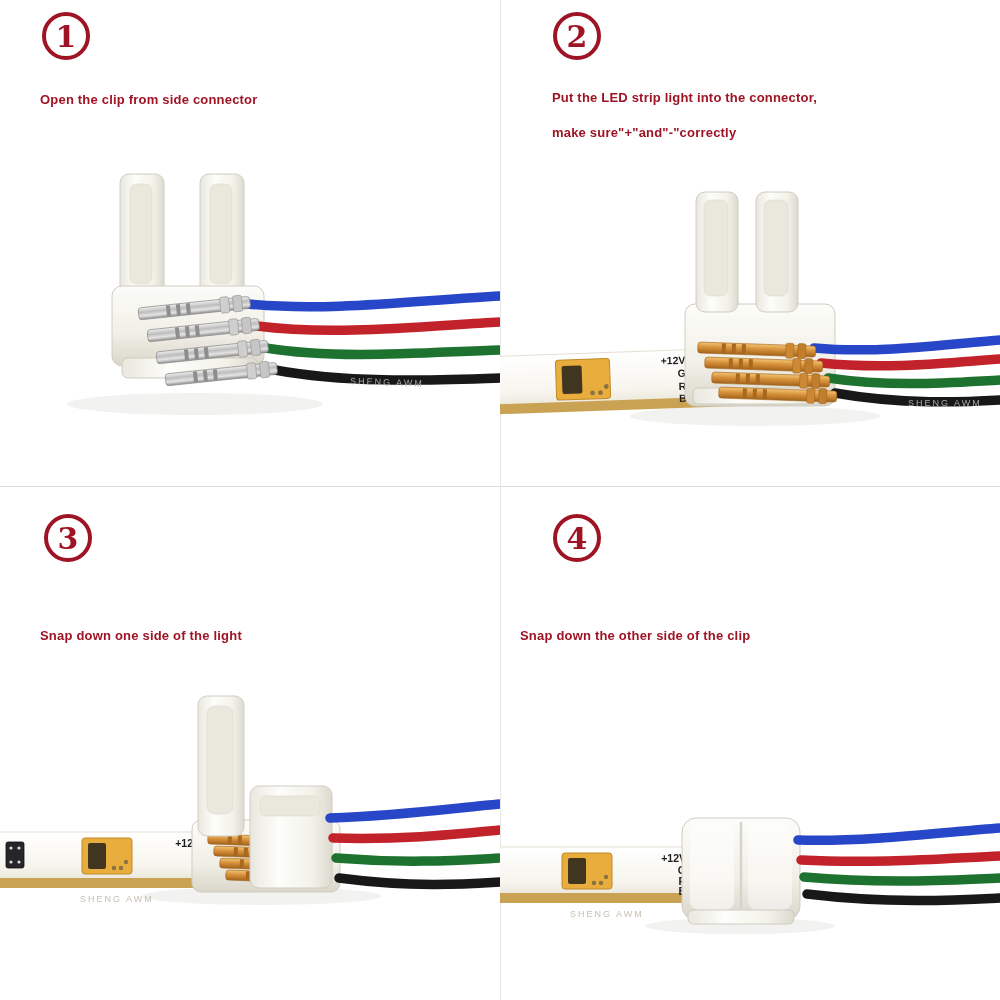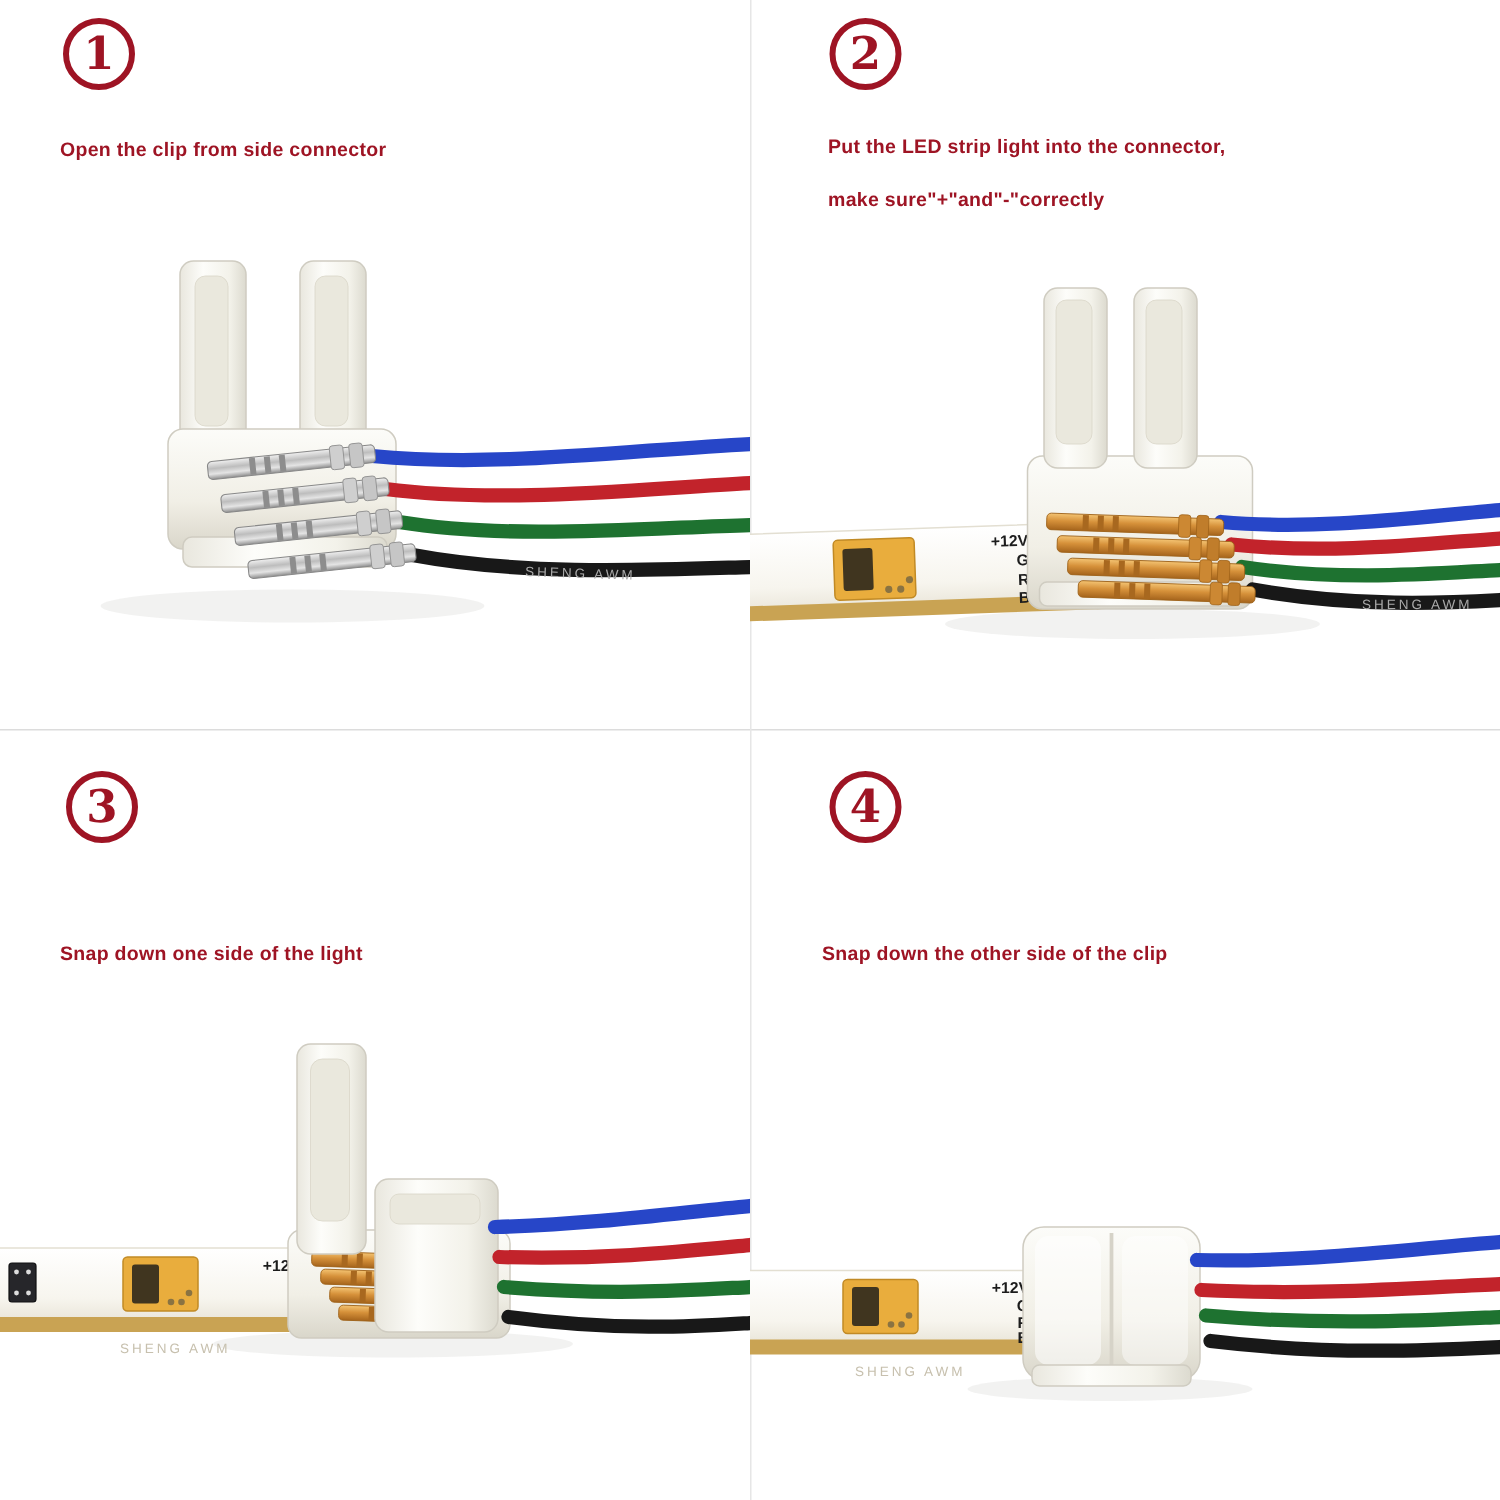--- a/index.html
+++ b/index.html
@@ -271,21 +271,21 @@
       <path class="wire" d="M 333 166 C 405 168, 458 162, 500 158" stroke="#c2232b"></path>
       <path class="wire" d="M 336 186 C 410 192, 462 188, 500 186" stroke="#1e7230"></path>
       <path class="wire" d="M 339 206 C 415 216, 468 212, 500 210" stroke="#181818"></path>
     </g>
     <text class="marking" x="80" y="230" fill="#c7c0ae">SHENG AWM</text>
   </svg>
 
   <div class="badge" style="left:553px; top:514px;">
     <span>4</span>
   </div>
-  <div class="caption" style="left:548px; top:618px;">
+  <div class="caption" style="left:520px; top:618px;">
     <span>Snap down the other side of the clip</span>
   </div>
 
   <svg class="photo" style="left:500px; top:672px;" width="500" height="330" viewBox="0 0 500 330">
     <ellipse cx="240" cy="254" rx="95" ry="8" fill="#44413a" opacity="0.07"></ellipse>
     <g>
       <rect x="-12" y="175" width="252" height="48" fill="url(#gStrip)" stroke="#e3dfd2" stroke-width="1"></rect>
       <rect x="-12" y="221" width="252" height="10" fill="#c9a353"></rect>
       <g>
         <rect x="62" y="181" width="50" height="36" rx="3" stroke="#c18a25" stroke-width="1" fill="#e9ad3d"></rect>

